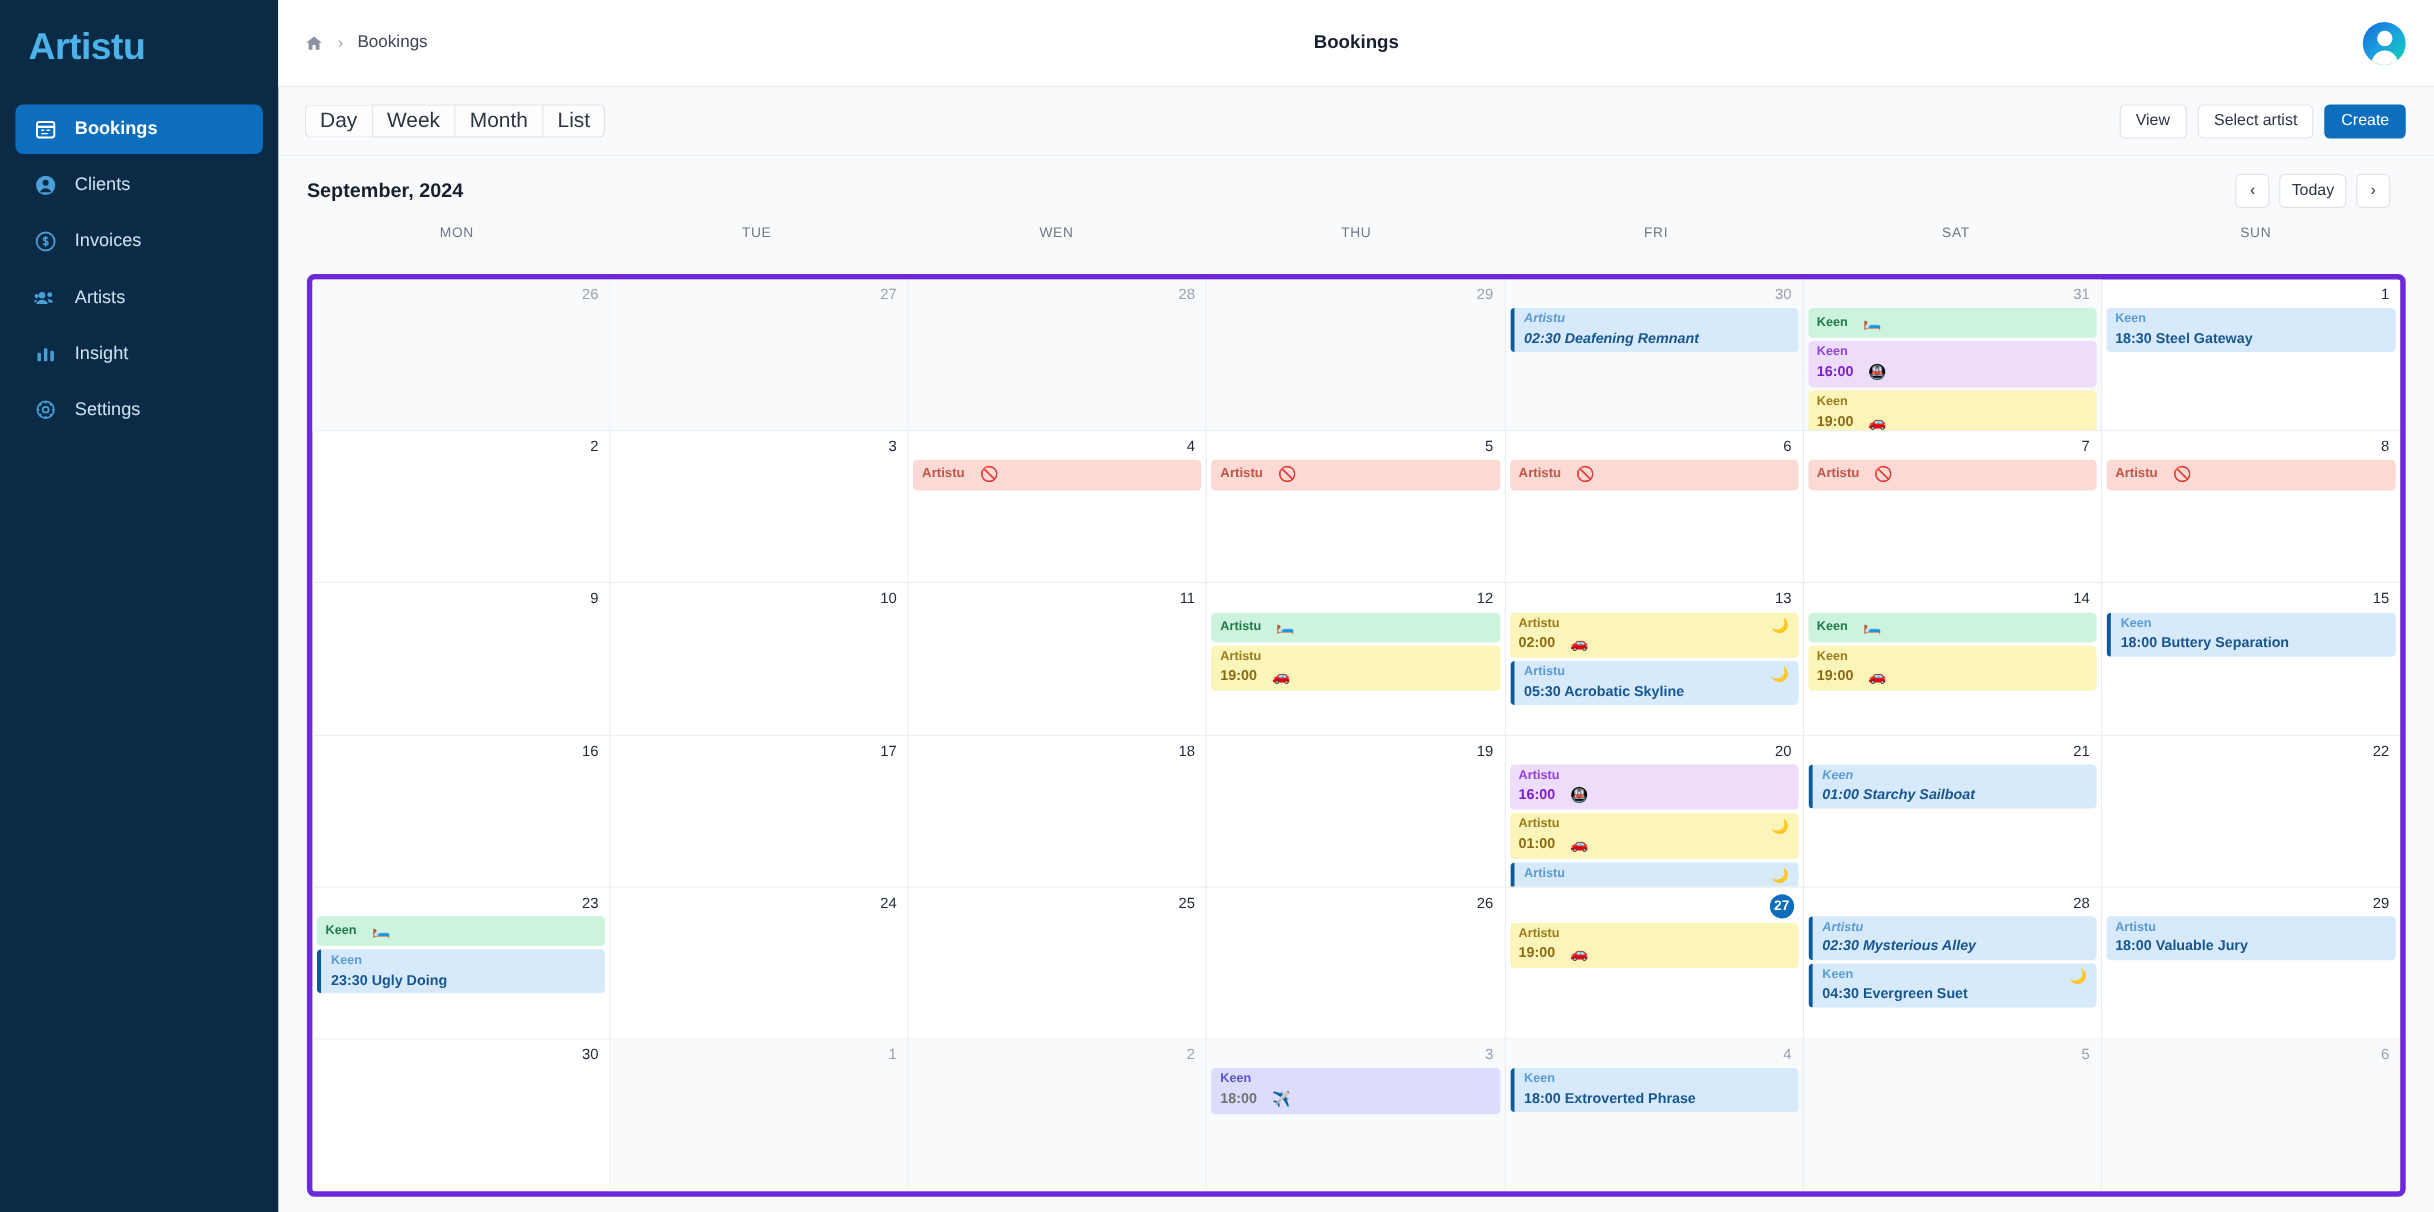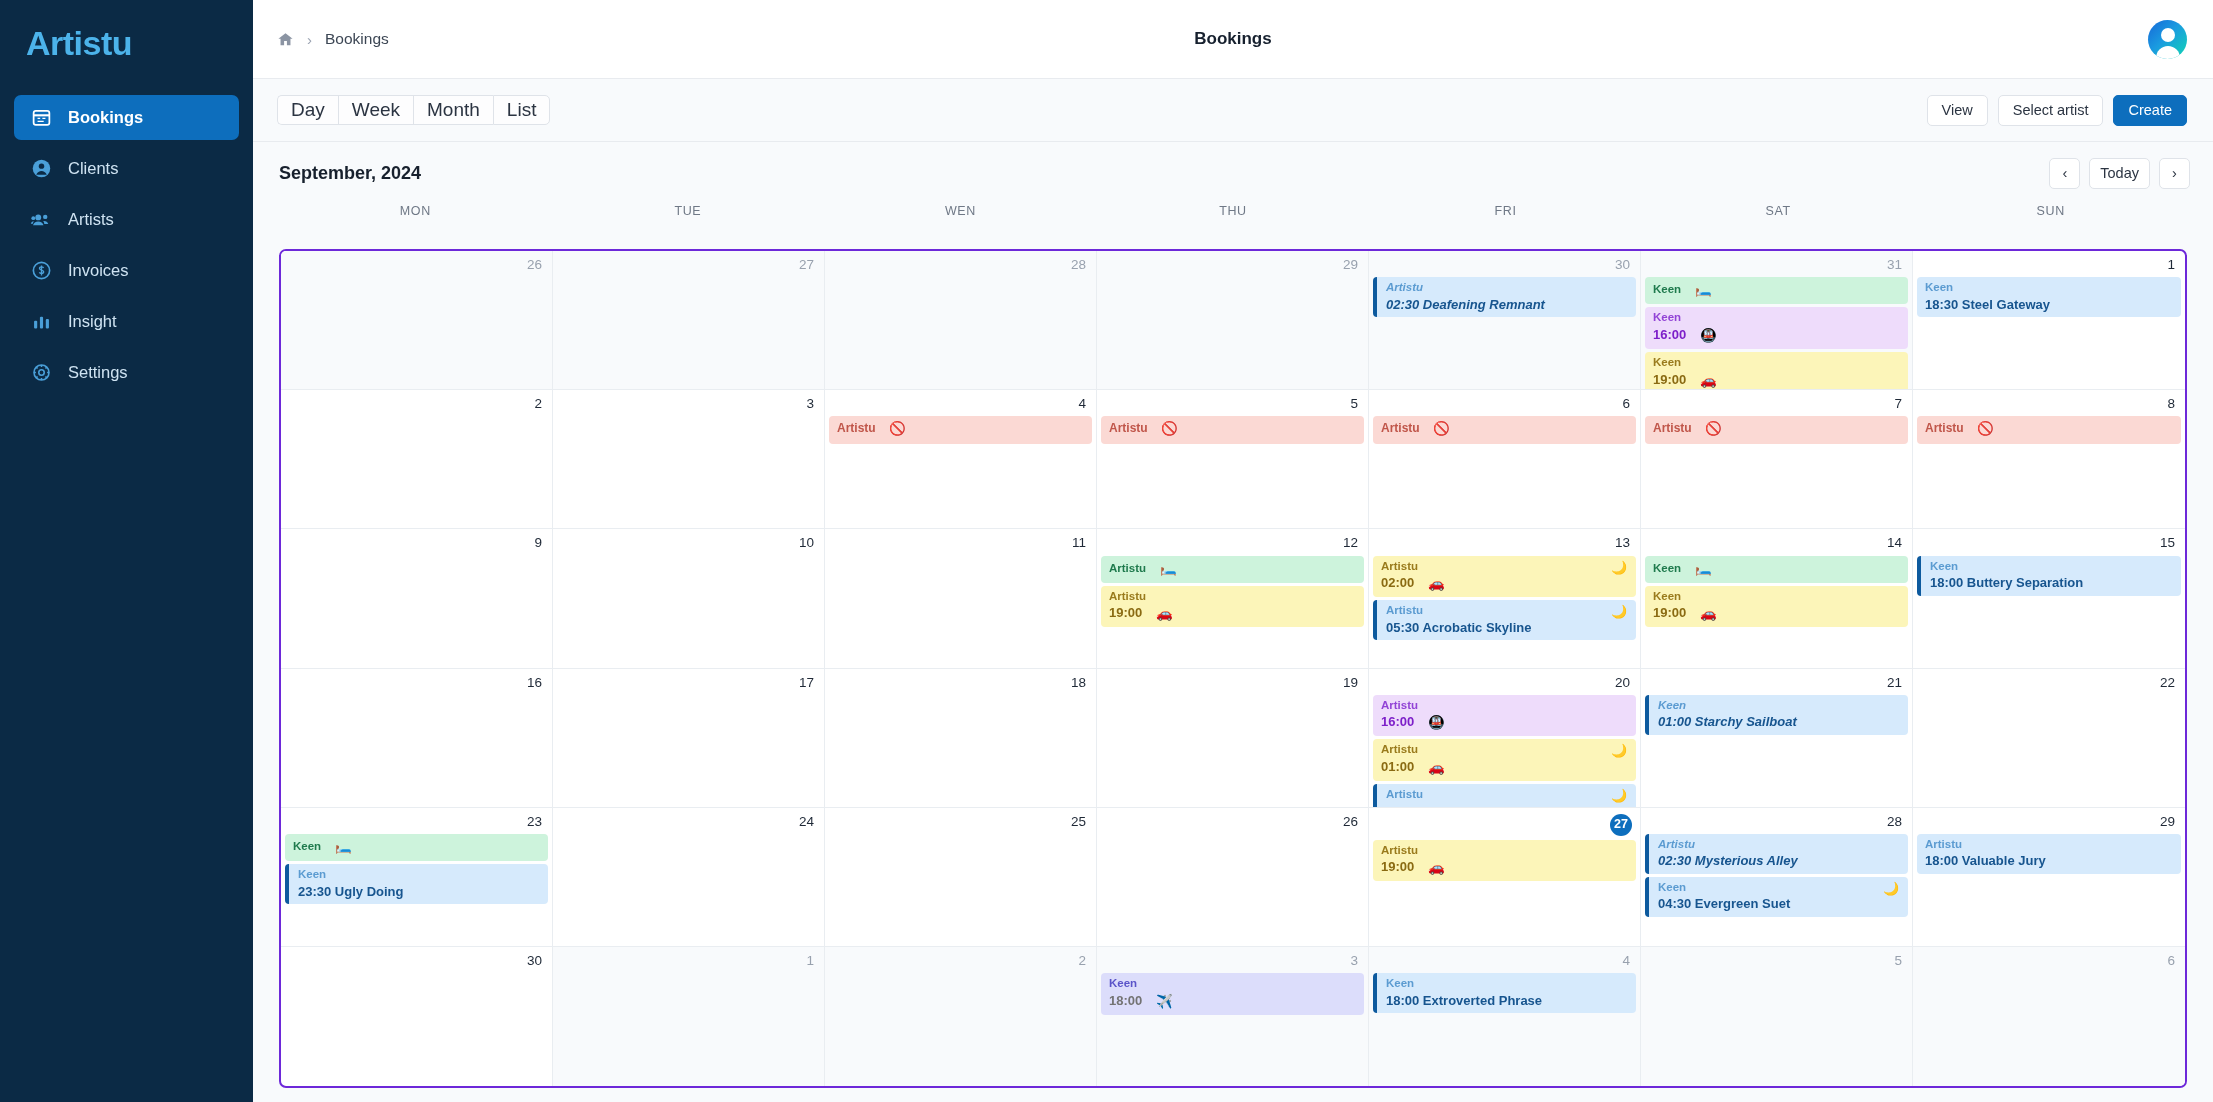--- a/index.html
+++ b/index.html
@@ -99,21 +99,21 @@
     border:1px solid #dfe3e9;
     border-radius:5px;
     cursor:pointer;
     white-space:nowrap;
   }
   .btn.primary { background:#0d6ebd; border-color:#0d6ebd; color:#fff; }
 
   .monthbar {
     height:62px; flex:0 0 62px;
     display:flex; align-items:center;
-    padding:0 23px 0 26px;
+    padding:0 40px 0 26px;
     background:#f8fafc;
     gap:24px;
   }
   .month-label { font-size:18px; font-weight:bold; color:#17202d; }
   .nav-btns { margin-left:auto; display:flex; gap:9px; }
   .navbtn {
     height:31px; min-width:31px; padding:0 10px;
     display:flex; align-items:center; justify-content:center;
     font-size:14.5px; color:#2b3442;
     background:#ffffff;
@@ -126,21 +126,21 @@
   .dow-row { display:grid; grid-template-columns:repeat(7,1fr); flex:0 0 28px; }
   .dow {
     text-align:center; font-size:12.5px; letter-spacing:0.6px;
     color:#6f7886; font-weight:normal;
   }
   .grid {
     flex:1;
     display:grid;
     grid-template-columns:repeat(7,1fr);
     grid-template-rows:repeat(6,1fr);
-    border:2px solid #6d28d9;
+    border:5px solid #6d28d9;
     border-radius:7px;
     overflow:hidden;
     background:#fff;
   }
   .cell {
     border-right:1px solid #e9edf1;
     border-bottom:1px solid #e9edf1;
     padding:5px 4px 4px 4px;
     position:relative;
     min-width:0;
@@ -229,39 +229,39 @@
             <svg width="21" height="21" viewBox="0 0 24 24" fill="currentColor">
               <circle cx="12" cy="12" r="10"></circle>
               <circle cx="12" cy="9.3" r="3.1" fill="#0b2a45"></circle>
               <path d="M6 19.2c1.3-3 3.6-4.3 6-4.3s4.7 1.3 6 4.3z" fill="#0b2a45"></path>
             </svg>
           </span>
           <span class="lbl">Clients</span>
         </div>
         <div class="nav-item">
           <span class="ico">
+            <svg width="21" height="21" viewBox="0 0 24 24" fill="none" stroke="currentColor" stroke-width="1.9">
+              <circle cx="12" cy="12" r="9.3"></circle>
+              <path d="M14.4 9.1c-.5-.9-1.4-1.3-2.4-1.3-1.3 0-2.3.7-2.3 1.8 0 2.5 4.8 1.3 4.8 3.9 0 1.2-1.1 1.9-2.5 1.9-1.1 0-2-.4-2.5-1.3M12 6.4v11.2" stroke-width="1.5"></path>
+            </svg>
+          </span>
+          <span class="lbl">Invoices</span>
+        </div>
+        <div class="nav-item">
+          <span class="ico">
             <svg width="22" height="22" viewBox="0 0 24 24" fill="currentColor">
               <circle cx="9" cy="9.2" r="3.2"></circle>
               <circle cx="16.6" cy="8.6" r="2.4"></circle>
               <circle cx="3.6" cy="10" r="2.1"></circle>
               <path d="M3.3 17.8c.6-2.6 2.8-4.2 5.7-4.2s5.1 1.6 5.7 4.2z"></path>
               <path d="M15.2 13.2c2.4 0 4.1 1.2 4.7 3.2h-4.3c-.1-1.2-.5-2.3-1.2-3.2z"></path>
               <path d="M1 15.6c.6-1.4 1.7-2.2 3.2-2.2-.6.8-1 1.7-1.1 2.6H1z"></path>
             </svg>
           </span>
           <span class="lbl">Artists</span>
-        </div>
-        <div class="nav-item">
-          <span class="ico">
-            <svg width="21" height="21" viewBox="0 0 24 24" fill="none" stroke="currentColor" stroke-width="1.9">
-              <circle cx="12" cy="12" r="9.3"></circle>
-              <path d="M14.4 9.1c-.5-.9-1.4-1.3-2.4-1.3-1.3 0-2.3.7-2.3 1.8 0 2.5 4.8 1.3 4.8 3.9 0 1.2-1.1 1.9-2.5 1.9-1.1 0-2-.4-2.5-1.3M12 6.4v11.2" stroke-width="1.5"></path>
-            </svg>
-          </span>
-          <span class="lbl">Invoices</span>
         </div>
         <div class="nav-item">
           <span class="ico">
             <svg width="21" height="21" viewBox="0 0 24 24" fill="currentColor">
               <rect x="3.5" y="11" width="3.6" height="9" rx="1.2"></rect>
               <rect x="10.2" y="6.5" width="3.6" height="13.5" rx="1.2"></rect>
               <rect x="16.9" y="9" width="3.6" height="11" rx="1.2"></rect>
             </svg>
           </span>
           <span class="lbl">Insight</span>

